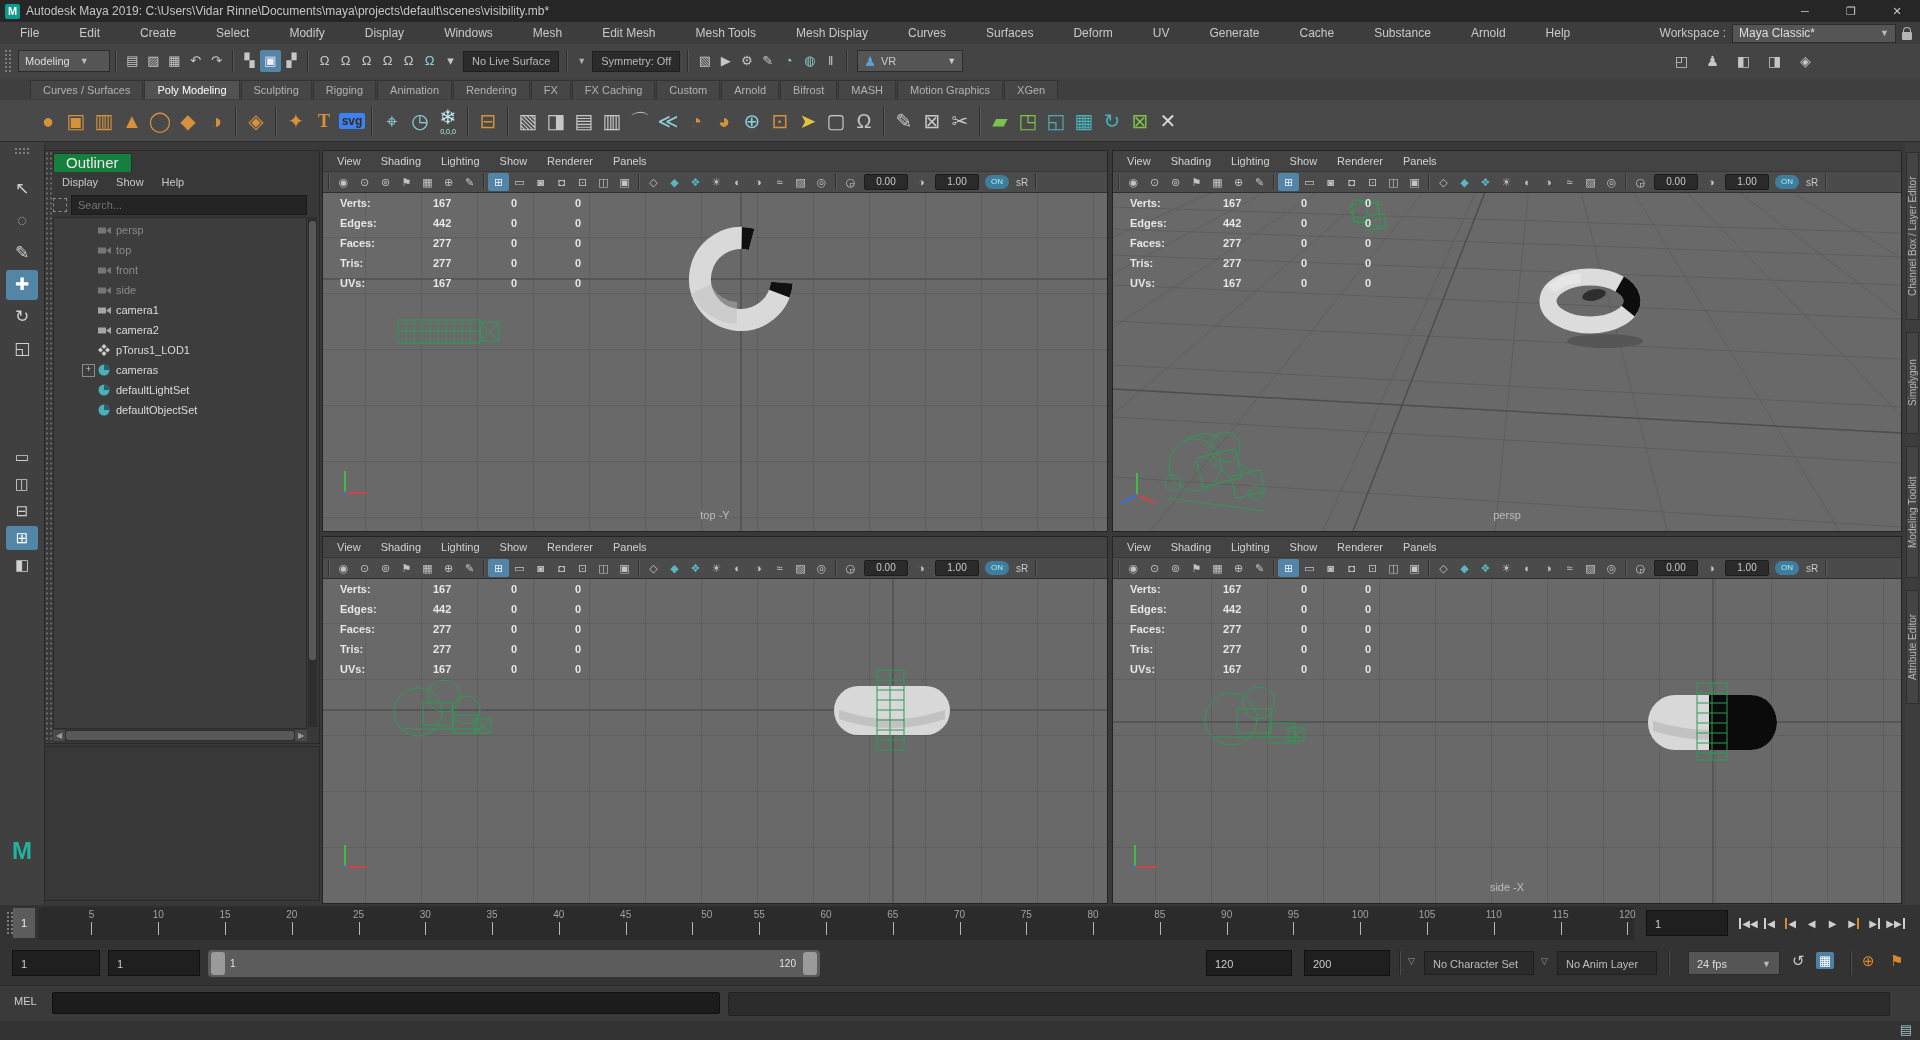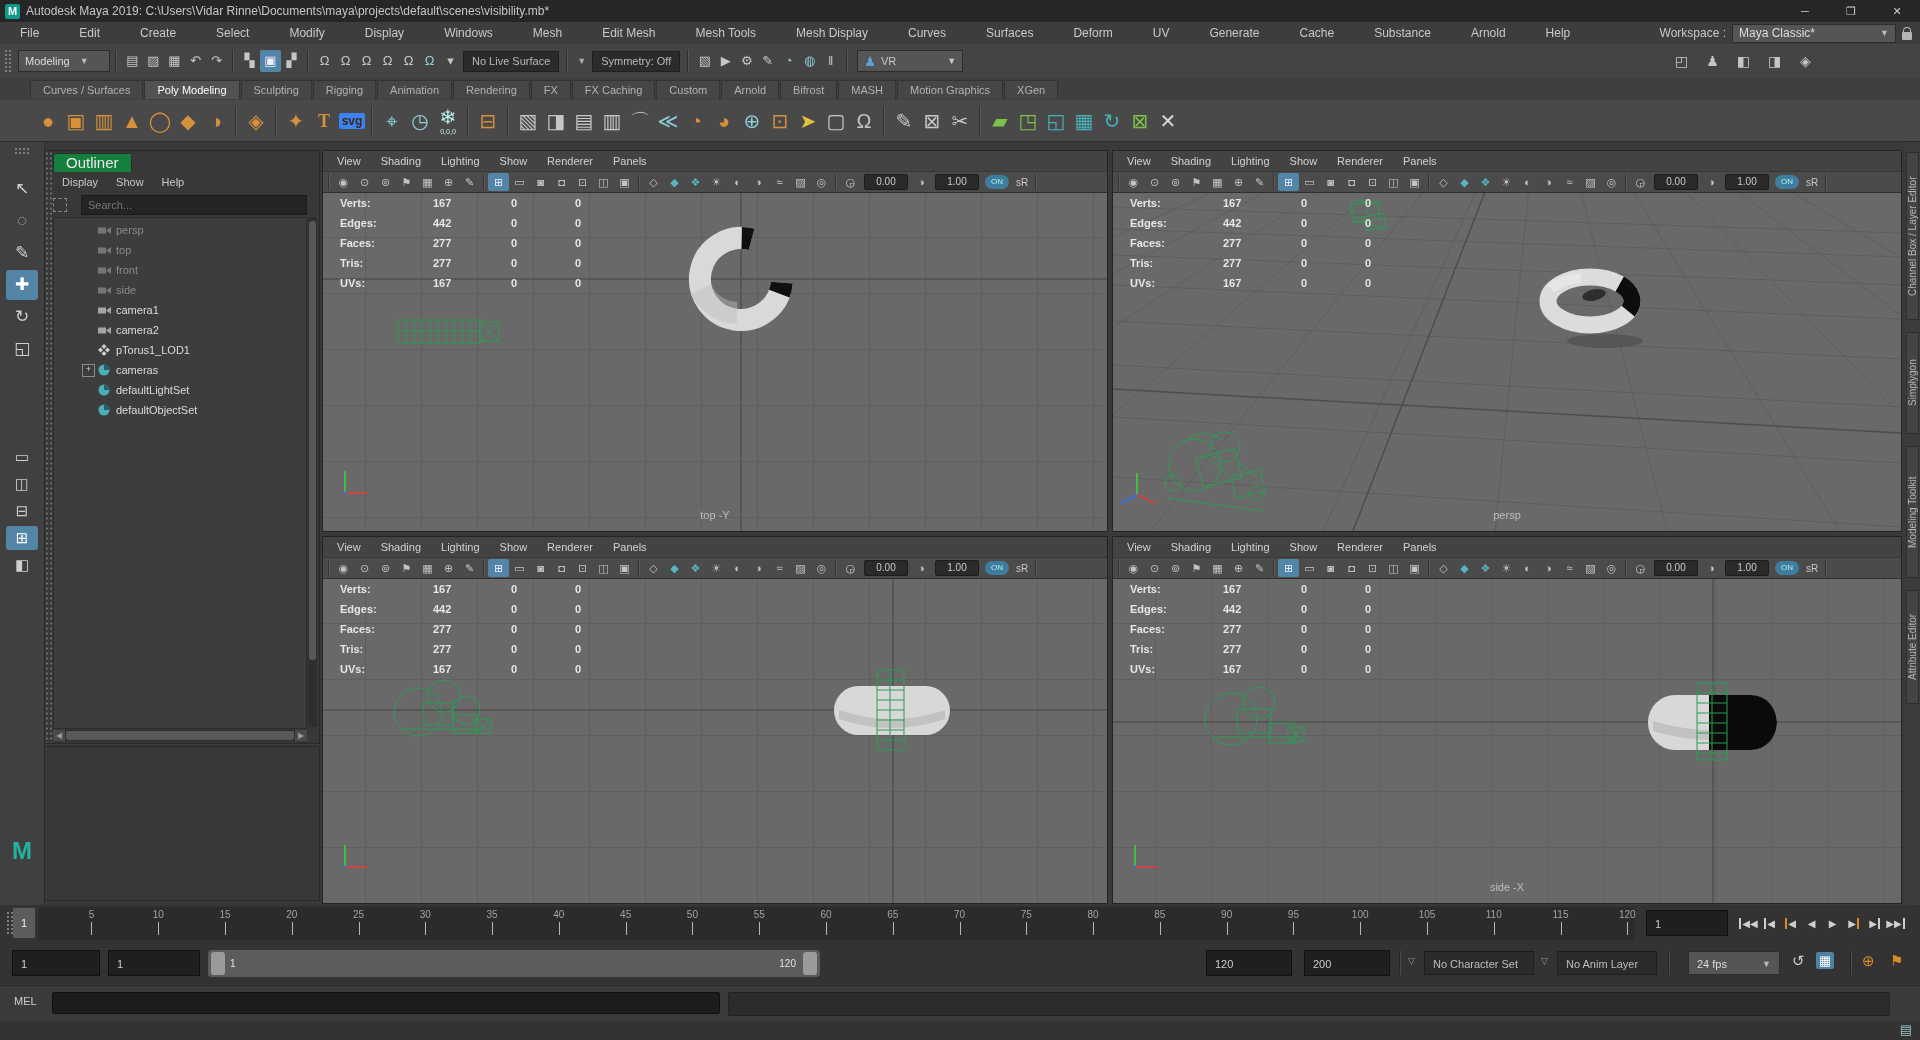--- a/index.html
+++ b/index.html
@@ -77,21 +77,21 @@
            font-size:24px;font-weight:bold;color:#23b2a2;}
 
   
   .outliner{position:absolute;left:44px;top:8px;width:274px;height:592px;background:#383838;border:1px solid #292929;}
   .ol-grip{position:absolute;left:0;top:0;width:7px;height:100%;
            background-image:radial-gradient(circle,#6e6e6e 1px,transparent 1.2px);background-size:4px 5px;}
   .ol-tab{position:absolute;left:8px;top:2px;height:18px;padding:0 12px;background:#15803d;
           color:#e9e9e9;font-size:15px;line-height:18px;border:1px solid #2c2c2c;border-bottom:none;}
   .ol-menus{position:absolute;left:8px;top:22px;height:18px;display:flex;gap:0;font-size:11px;color:#c9c9c9;}
   .ol-menu{padding:0 9px;line-height:18px;}
-  .ol-search-row{position:absolute;left:8px;top:44px;right:12px;height:20px;display:flex;align-items:center;gap:14px;}
+  .ol-search-row{position:absolute;left:8px;top:44px;right:12px;height:20px;display:flex;align-items:center;gap:4px;}
   .ol-filter{width:12px;height:12px;border:1px dashed #8a8a8a;}
   .ol-search{flex:1;height:18px;background:#242424;border:1px solid #1b1b1b;color:#9a9a9a;
              font-size:11px;padding:0 6px;font-family:inherit;}
   .ol-body{position:absolute;left:8px;top:66px;right:12px;bottom:14px;background:#3d3d3d;border:1px solid #2c2c2c;}
   .ol-row{position:absolute;left:0;height:20px;display:flex;align-items:center;font-size:11px;color:#dcdcdc;}
   .ol-row.dim{color:#8a8a8a;}
   .ol-row.dim svg{opacity:.55;}
   .ol-exp{width:11px;height:11px;border:1px solid #8b8b8b;color:#cfcfcf;font-size:9px;line-height:9px;
           text-align:center;position:absolute;left:28px;background:#3d3d3d;}
   .ol-ico{position:absolute;left:44px;display:flex;}
@@ -1043,21 +1043,21 @@
         <span class="tl-tick" style="left: 20.0837%; text-align: center;">25</span>
         <span class="tl-tickline" style="left: 20.0837%;"></span>
         <span class="tl-tick" style="left: 24.2678%;">30</span>
         <span class="tl-tickline" style="left: 24.2678%;"></span>
         <span class="tl-tick" style="left: 28.4519%;">35</span>
         <span class="tl-tickline" style="left: 28.4519%;"></span>
         <span class="tl-tick" style="left: 32.636%;">40</span>
         <span class="tl-tickline" style="left: 32.636%;"></span>
         <span class="tl-tick" style="left: 36.8201%;">45</span>
         <span class="tl-tickline" style="left: 36.8201%;"></span>
-        <span class="tl-tick" style="left: 41.0042%;">50</span>
+        <span class="tl-tick" style="left: 41.0042%; text-align: right;">50</span>
         <span class="tl-tickline" style="left: 41.0042%;"></span>
         <span class="tl-tick" style="left: 45.1883%;">55</span>
         <span class="tl-tickline" style="left: 45.1883%;"></span>
         <span class="tl-tick" style="left: 49.3724%;">60</span>
         <span class="tl-tickline" style="left: 49.3724%;"></span>
         <span class="tl-tick" style="left: 53.5565%;">65</span>
         <span class="tl-tickline" style="left: 53.5565%;"></span>
         <span class="tl-tick" style="left: 57.7406%;">70</span>
         <span class="tl-tickline" style="left: 57.7406%;"></span>
         <span class="tl-tick" style="left: 61.9247%;">75</span>

